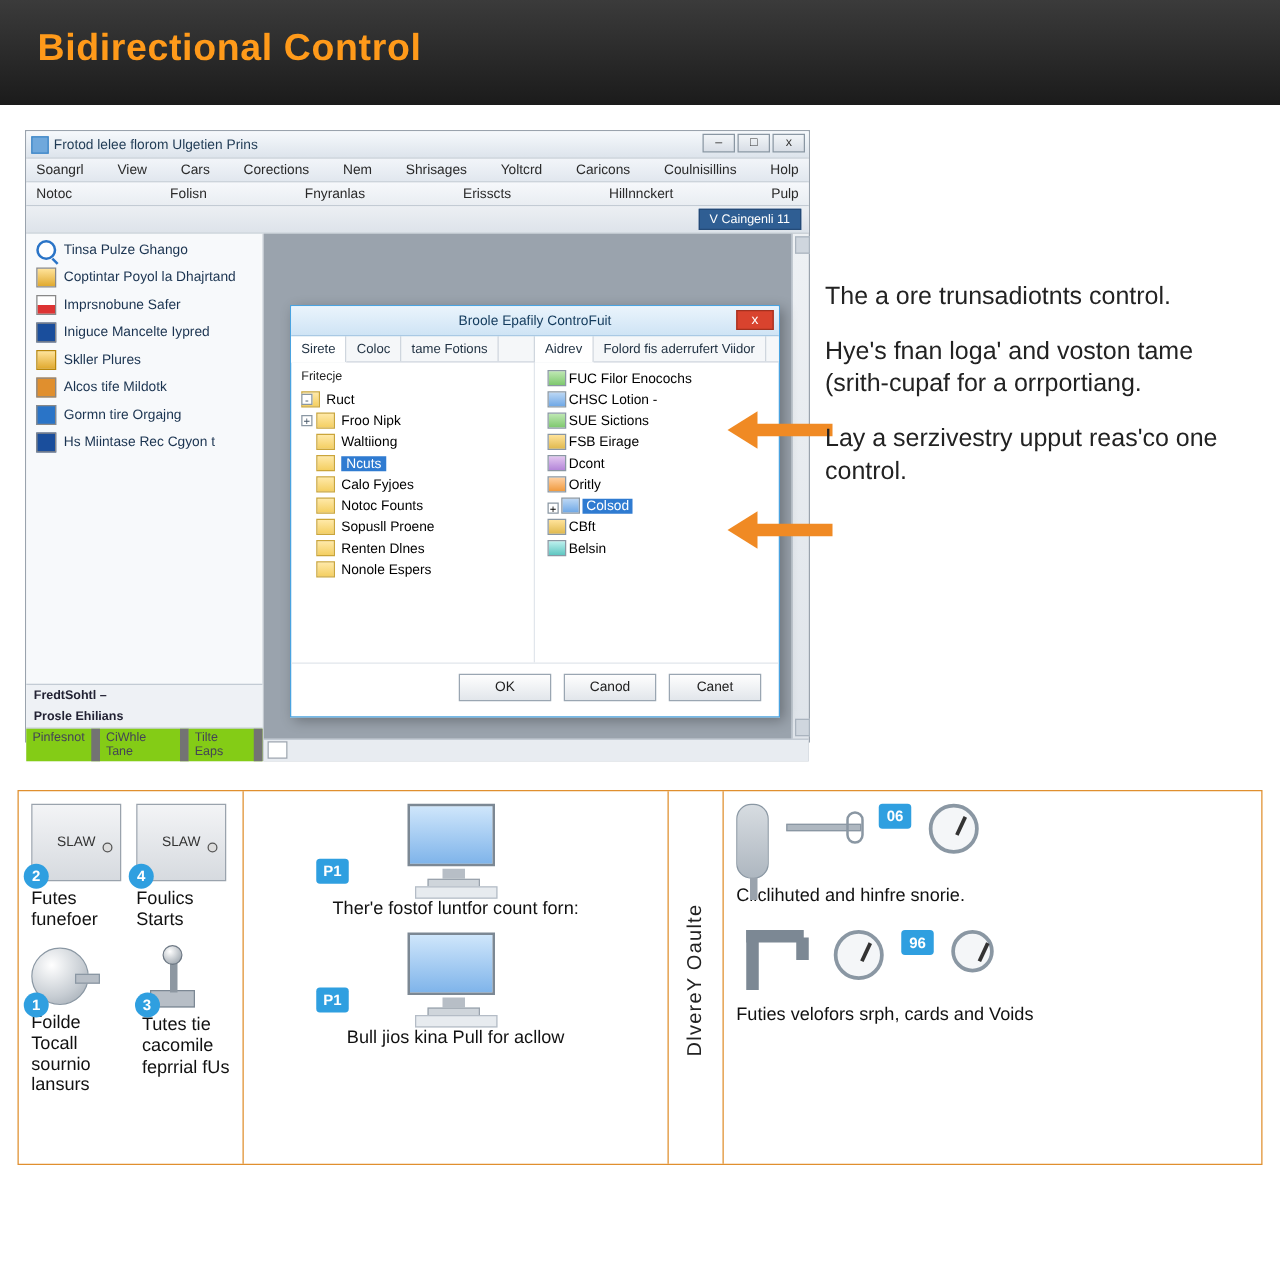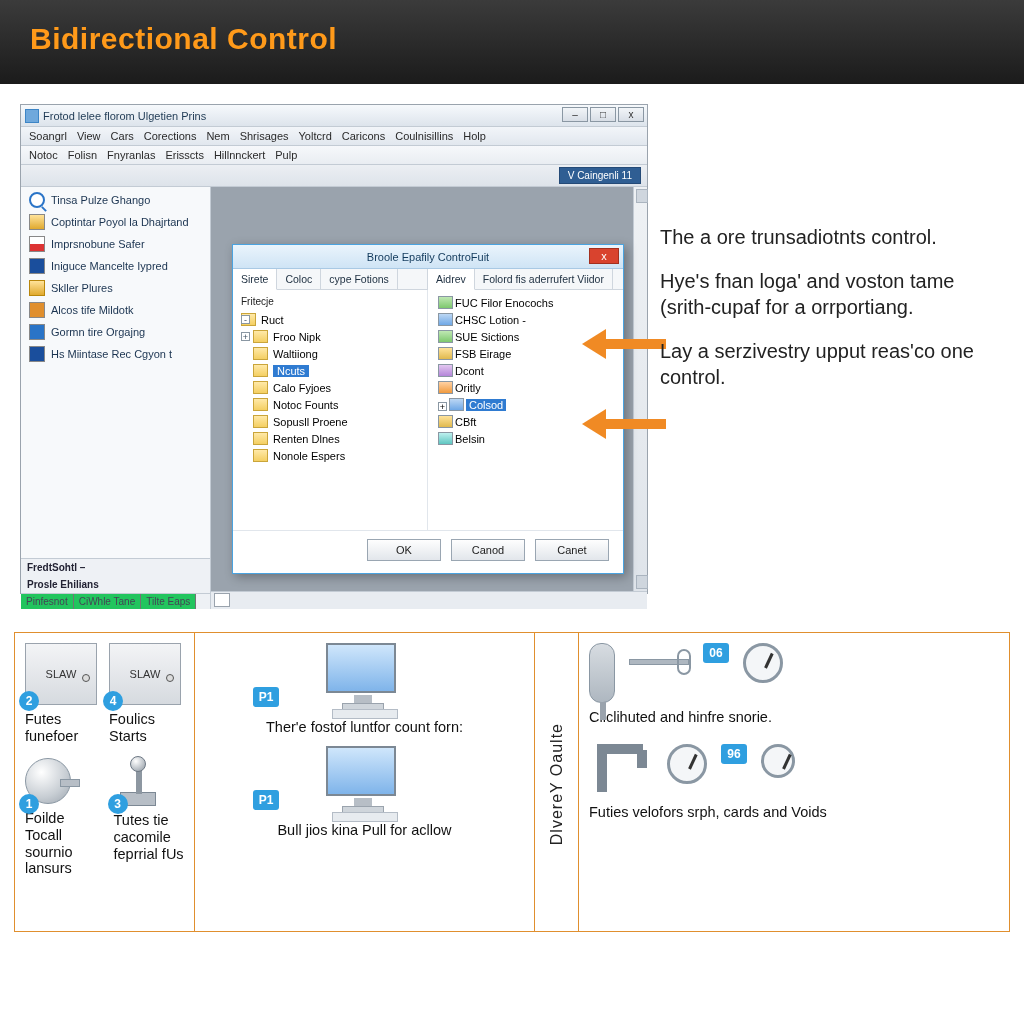--- a/index.html
+++ b/index.html
@@ -17,21 +17,21 @@
   .win { position: absolute; left: 20px; top: 20px; width: 628px; height: 490px;
          border: 1px solid #9aa3ad; background: #e9edf1; font-size: 11px; box-shadow: 0 0 0 1px #fff inset;}
   .win-titlebar { height: 22px; background: linear-gradient(#f6f9fc,#dde4ec); border-bottom: 1px solid #c3cbd4;
                   display:flex; align-items:center; padding:0 4px; gap:4px;}
   .win-titlebar .ico { width:14px;height:14px;background:#6fa8dc;border:1px solid #3d85c6;}
   .win-titlebar .ttl { flex:1; color:#1f3a54; font-size:11px;}
   .winbtns { position:absolute; right:3px; top:2px; display:flex; gap:2px;}
   .winbtns span{ width:26px;height:15px;border:1px solid #8a97a3;background:linear-gradient(#f2f5f8,#d8dee6);
                  font-size:10px; line-height:13px; text-align:center; color:#333;}
   .win-menubar { background:linear-gradient(#f2f5f9,#e1e7ee); border-bottom:1px solid #c3cbd4;
-                 display:flex; gap:10px; padding:3px 8px; color:#2a2a2a; font-size:11px;}
+                 display:flex; gap:10px; padding:3px 8px; color:#2a2a2a; font-size:11px;justify-content:space-between;}
   .win-menubar span{cursor:default;}
   .win-toolbar { background:linear-gradient(#eceff3,#dde3ea); border-bottom:1px solid #c3cbd4; height:22px;
                  display:flex; align-items:center; justify-content:flex-end; padding:0 6px;}
   .catbtn { background:#2f5e93; color:#fff; font-size:10px; padding:2px 8px; border:1px solid #244a77;}
   .win-body { display:flex; height:calc(100% - 66px); }
   .win-side { width:190px; border-right:1px solid #c3cbd4; background:#f7f9fb; display:flex; flex-direction:column;}
   .sidetop { flex:1; overflow:hidden; padding:2px 0;}
   .siderow { display:flex; align-items:center; gap:6px; padding:3px 8px; color:#1a3350; cursor:default;}
   .siderow .ic{ width:16px;height:16px;border:1px solid #888; background:#fff;}
   .ic.mag  { border-radius:50%; border:2px solid #2a74c7; position:relative;}
@@ -39,21 +39,21 @@
   .ic.key  { background:linear-gradient(#ffe39a,#e0a92e);}
   .ic.flag { background:linear-gradient(#fff 50%,#d33 50%); }
   .ic.blue { background:#1a4e9c;}
   .ic.ylw  { background:linear-gradient(#ffe39a,#e0a92e); border-color:#b8860b;}
   .ic.org  { background:#e08f2e;}
   .ic.arr  { background:#2a74c7;}
   .ic.sq   { background:#1a4e9c;}
   .sidebot { border-top:1px solid #c3cbd4; background:#eef1f5; font-size:10px; color:#445; }
   .sidebot .hd{ padding:3px 6px; color:#223; font-weight:600;}
   .sidebot .tabs{ display:flex; border-top:1px solid #c3cbd4;}
-  .sidebot .tabs span{ padding:2px 5px; border-right:1px solid #737373; background:#22c55e; font-size:10px;}
+  .sidebot .tabs span{ padding:2px 5px; border-right:7px solid #737373; background:#84cc16; font-size:10px;}
   .win-main { flex:1; background:#9aa3ad; position:relative;}
   .win-statrow{ position:absolute; left:0; bottom:0; width:100%; height:18px; background:#e8ecf1;
                 border-top:1px solid #c3cbd4; }
   .win-statrow .box{ width:16px;height:14px;margin:1px 3px;border:1px solid #9aa3ad;background:#fff;display:inline-block;}
   .scroll{ position:absolute; right:0; top:0; width:14px; height:calc(100% - 18px);
            background:linear-gradient(#eef1f4,#dfe4ea); border-left:1px solid #c3cbd4;}
   .scroll:before,.scroll:after{content:"";position:absolute;left:2px;width:10px;height:12px;background:#cfd6de;border:1px solid #aab4bf;}
   .scroll:before{top:2px;} .scroll:after{bottom:2px;}
 
   
@@ -244,21 +244,21 @@
 
   <div class="dlg">
     <div class="dlg-titlebar">
       <span>Broole Epafily ControFuit</span>
       <span class="dlg-x">x</span>
     </div>
     <div style="display:flex;">
       <div class="dlg-tabs" style="width:50%; border-right:1px solid #cfd6de;">
           <span class="on">Sirete</span>
           <span>Coloc</span>
-          <span>cype Fotions</span>
+          <span>tame Fotions</span>
         </div>
       <div class="dlg-tabs" style="width:50%;">
           <span class="on">Aidrev</span>
           <span>Folord fis aderrufert Viidor</span>
         </div>
     </div>
     <div class="dlg-body">
       <div class="dlg-col">
         <div class="grp-lbl">Fritecje</div>
         <div>

